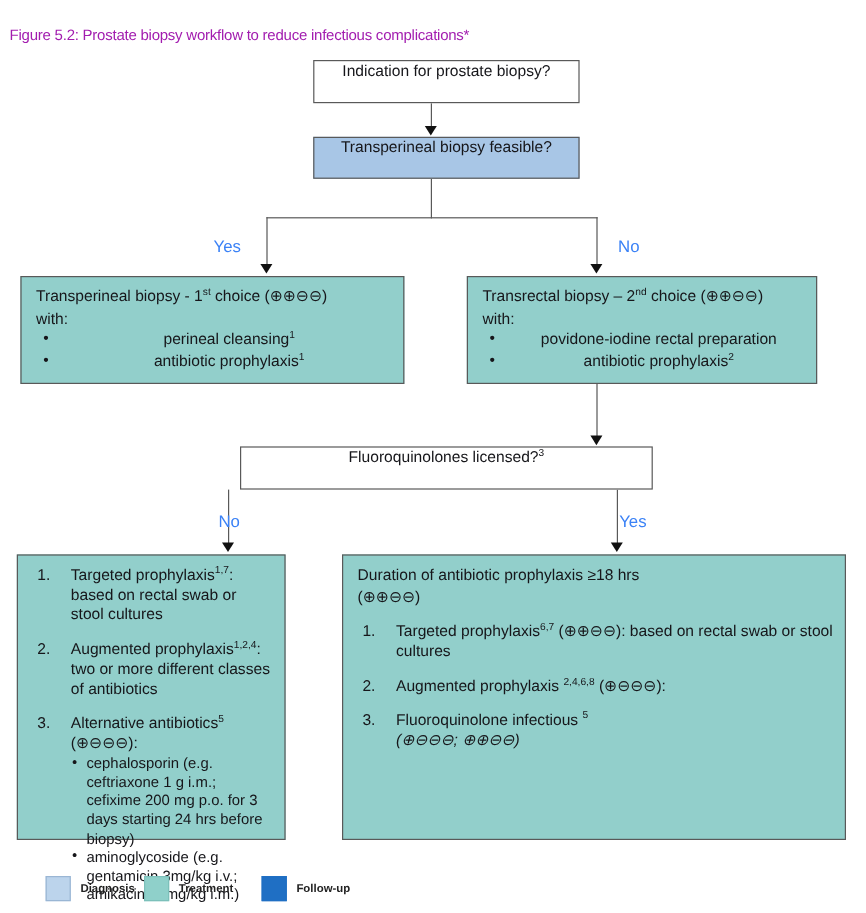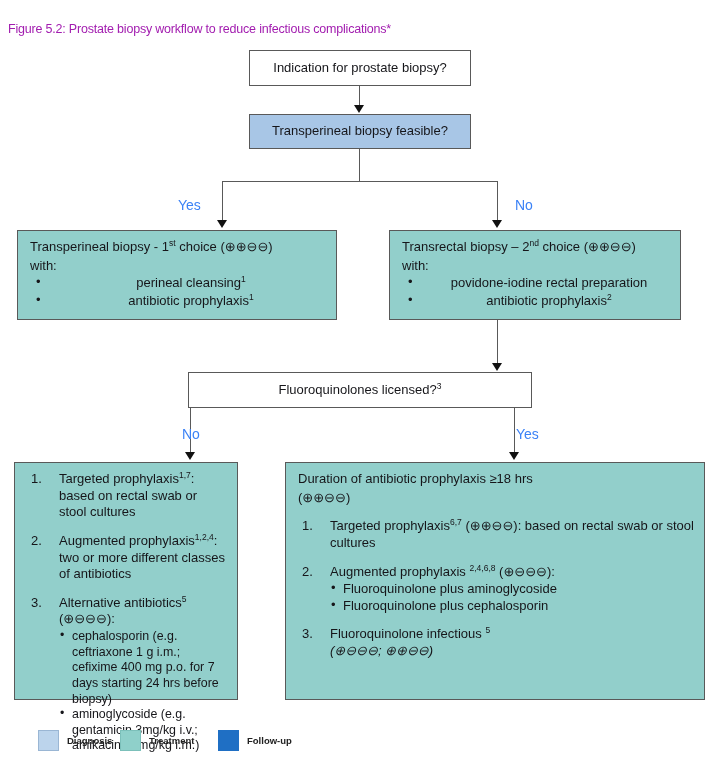--- a/index.html
+++ b/index.html
@@ -20,22 +20,23 @@
 
   .node{
     position:absolute;
     box-sizing:border-box;
     border:1.2px solid #595959;
     font-size:13px;
     line-height:1.28;
     color:#16161a;
   }
   .node.center{
-    display:flex;align-items:center;justify-content:center;
+    display:flex;justify-content:center;
     text-align:center;
+    margin-left:12px;
   }
   .fill-white{background:#ffffff;}
   .fill-diagnosis{background:#a8c6e6;}
   .fill-treatment{background:#92cfcb;}
 
   
   #node-indication{left:249px;top:50px;width:222px;height:36px;}
   #node-feasible{left:249px;top:114px;width:222px;height:35px;}
   #node-transperineal{left:17px;top:230px;width:320px;height:90px;}
   #node-transrectal{left:389px;top:230px;width:292px;height:90px;}
@@ -176,42 +177,38 @@
       <span>Targeted prophylaxis</span><sup>1,7</sup><span>: based on rectal swab or stool cultures</span>
     </li>
     <li>
       <span class="num">2.</span>
       <span>Augmented prophylaxis</span><sup>1,2,4</sup><span>: two or more different classes of antibiotics</span>
     </li>
     <li>
       <span class="num">3.</span>
       <span>Alternative antibiotics</span><sup>5</sup><span> (⊕⊖⊖⊖):</span>
       <ul class="subbullets tiny-note">
-        <li>cephalosporin (e.g. ceftriaxone 1 g i.m.; cefixime 400 mg p.o. for 7 days starting 24 hrs before biopsy)</li>
+        <li>cephalosporin (e.g. ceftriaxone 1 g i.m.; cefixime 200 mg p.o. for 3 days starting 24 hrs before biopsy)</li>
         <li>aminoglycoside (e.g. gentamicin 3mg/kg i.v.; amikacin 15mg/kg i.m.)</li>
       </ul>
     </li>
   </ol>
 </div>
 
 <div class="node fill-treatment box-pad" id="node-right-final">
   <div class="lead">Duration of antibiotic prophylaxis ≥18 hrs</div>
   <div style="margin-bottom:12px;">(⊕⊕⊖⊖)</div>
   <ol class="numlist">
     <li>
       <span class="num">1.</span>
       <span>Targeted prophylaxis</span><sup>6,7</sup><span> (⊕⊕⊖⊖): based on rectal swab or stool cultures</span>
     </li>
     <li>
       <span class="num">2.</span>
       <span>Augmented prophylaxis </span><sup>2,4,6,8</sup><span> (⊕⊖⊖⊖):</span>
-      <ul class="subbullets">
-        <li>Fluoroquinolone plus aminoglycoside</li>
-        <li>Fluoroquinolone plus cephalosporin</li>
-      </ul>
     </li>
     <li>
       <span class="num">3.</span>
       <span>Fluoroquinolone infectious </span><sup>5</sup>
       <div class="ital">(⊕⊖⊖⊖; ⊕⊕⊖⊖)</div>
     </li>
   </ol>
 </div>
 
 <div class="legend">

